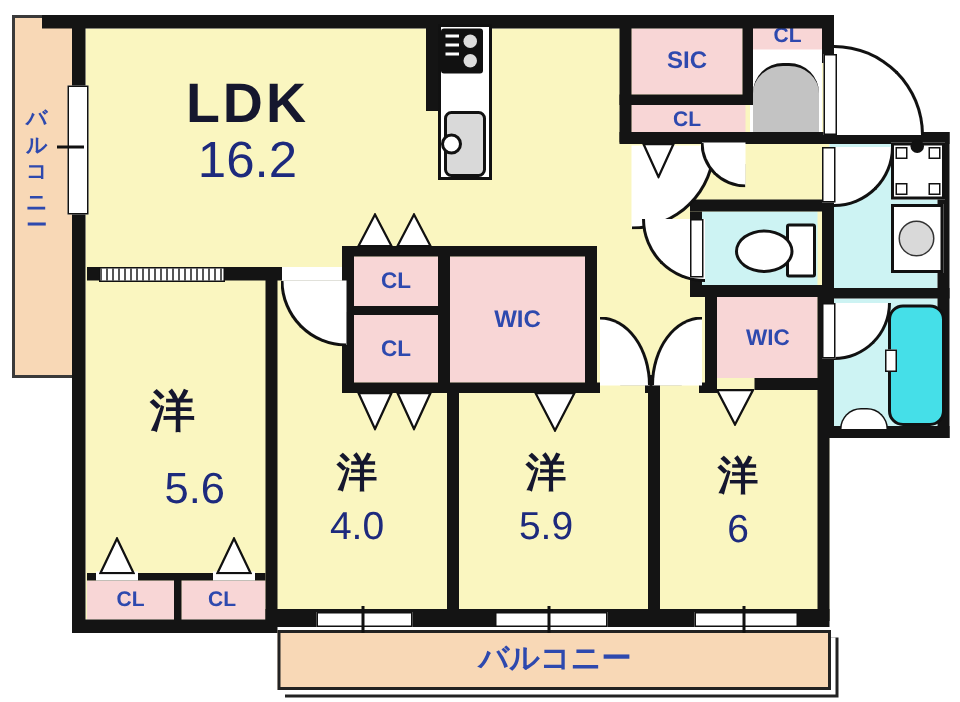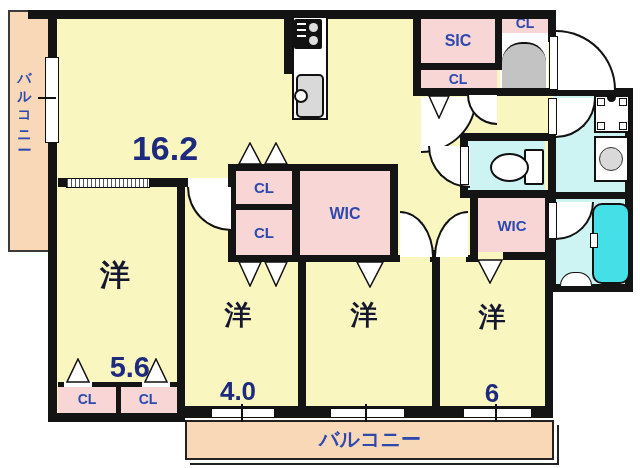--- a/index.html
+++ b/index.html
@@ -10,21 +10,21 @@
   #plan{position:relative;width:640px;height:468px;background:#fff;overflow:hidden;
         font-family:"Liberation Sans",sans-serif;}
   .abs{position:absolute;}
   .w{position:absolute;background:var(--wall);}
   .room{position:absolute;}
   .yellow{background:var(--yellow);}
   .pink{background:var(--pink);}
   .cyan{background:var(--cyan);}
   .lbl{position:absolute;text-align:center;line-height:1;white-space:nowrap;}
   .blue{color:var(--blue);font-weight:bold;}
-  .navy{color:var(--navy);font-weight:bold;margin-top:41px;}
+  .navy{color:var(--navy);font-weight:normal;}
   .ink{color:var(--ink);font-weight:bold;}
   .win{position:absolute;background:#fff;border:1px solid #111;}
   .tick{position:absolute;background:#111;}
   .qdoor{position:absolute;background:#fff;}
   .qd-bl{border-left:2px solid #111;border-bottom:2px solid #111;border-radius:0 0 0 100%;}
   .qd-br{border-right:2px solid #111;border-bottom:2px solid #111;border-radius:0 0 100% 0;}
   .qd-tr{border-top:2px solid #111;border-right:2px solid #111;border-radius:0 100% 0 0;}
   .qd-tl{border-top:2px solid #111;border-left:2px solid #111;border-radius:100% 0 0 0;}
   .leaf{position:absolute;background:#fff;border:1.5px solid #111;}
   .tri{position:absolute;}
@@ -200,26 +200,28 @@
 
   <div class="fixture" style="left:594px;top:136px;width:31px;height:42px;">
     <div class="abs" style="left:3px;top:9px;width:22px;height:22px;background:#d9d9d9;border:1.5px solid #333;border-radius:50%;"></div>
   </div>
 
   <div class="abs" style="left:592px;top:203px;width:34px;height:77px;background:var(--tub);border:2px solid #111;border-radius:10px;">
     <div class="abs" style="left:-4px;top:28px;width:6px;height:13px;background:#fff;border:1.5px solid #111;"></div>
   </div>
   <div class="abs" style="left:560px;top:272px;width:30px;height:13px;background:#fff;border:1.5px solid #111;border-bottom:none;border-radius:14px 14px 0 0;"></div>
 
+  <div class="lbl ink" style="left:105px;top:50px;width:120px;font-size:37px;letter-spacing:2px;">LDK</div>
   <div class="lbl navy" style="left:105px;top:90px;width:120px;font-size:34px;">16.2</div>
 
   <div class="lbl ink" style="left:85px;top:260px;width:60px;font-size:30px;">洋</div>
   <div class="lbl navy" style="left:80px;top:312px;width:70px;font-size:29px;text-align:right;">5.6</div>
 
   <div class="lbl ink" style="left:210px;top:302px;width:56px;font-size:27px;">洋</div>
   <div class="lbl navy" style="left:206px;top:337px;width:64px;font-size:26px;">4.0</div>
 
   <div class="lbl ink" style="left:336px;top:302px;width:56px;font-size:27px;">洋</div>
+  <div class="lbl navy" style="left:332px;top:337px;width:64px;font-size:26px;">5.9</div>
 
   <div class="lbl ink" style="left:464px;top:304px;width:56px;font-size:27px;">洋</div>
   <div class="lbl navy" style="left:464px;top:339px;width:56px;font-size:26px;">6</div>
 
 </div>
 
 </body></html>

